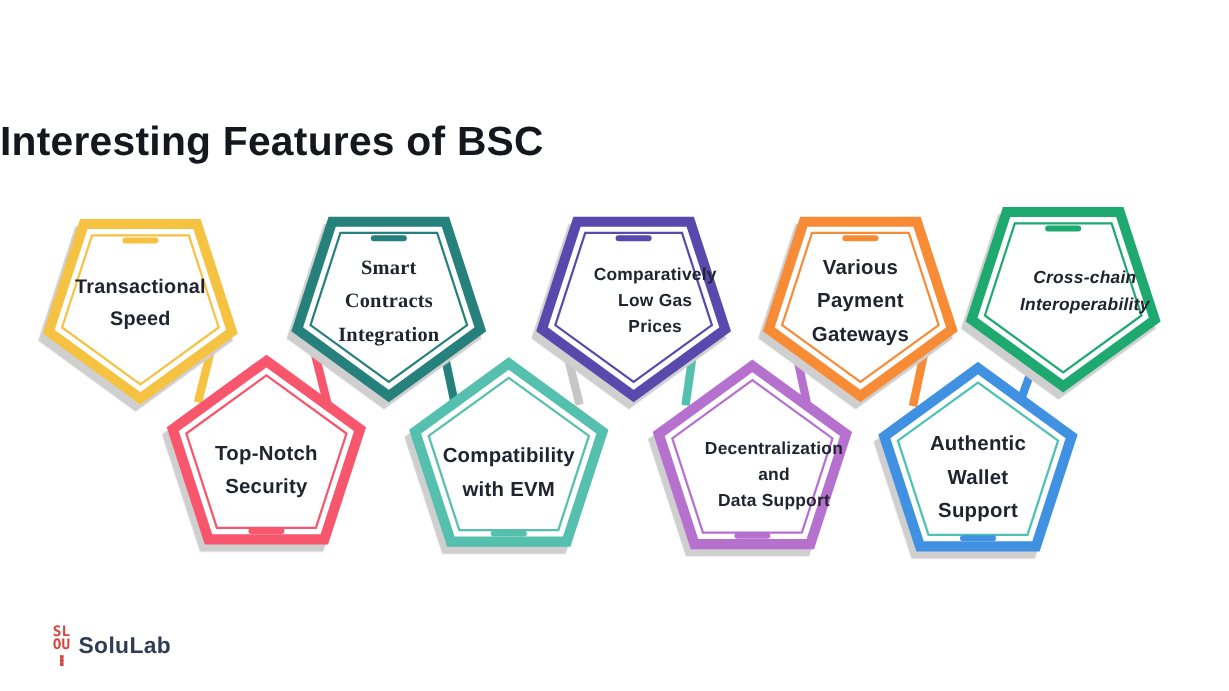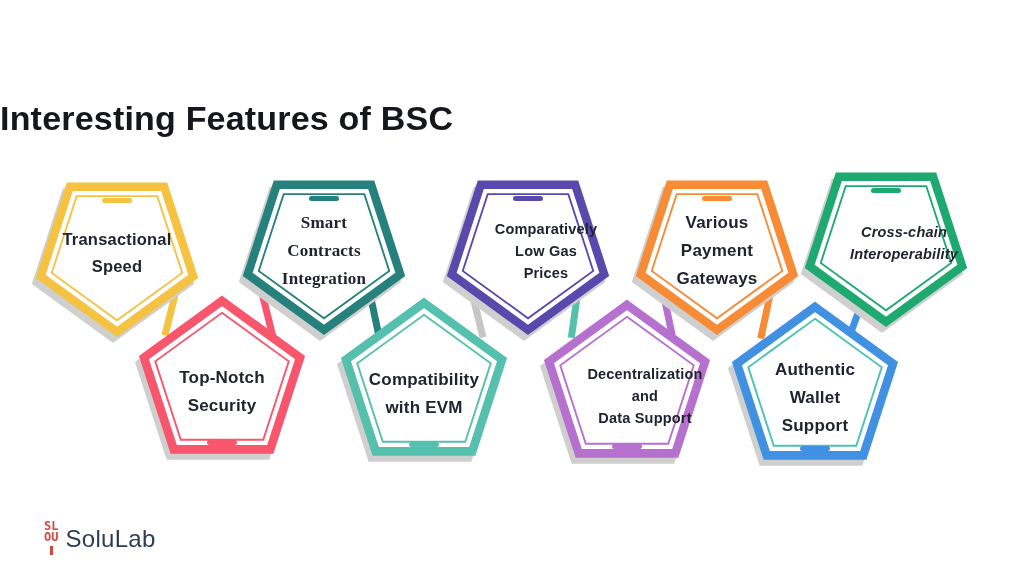--- a/index.html
+++ b/index.html
@@ -44,21 +44,21 @@
   
   .logo{position:absolute;left:44px;top:521px;display:flex;align-items:center;gap:7px;z-index:3;}
   .logo-mark{display:flex;align-items:center;gap:1px;flex-direction:column;}
   .mark-main{display:flex;flex-direction:column;justify-content:center;}
   .mark-main span{
     font-family:"DejaVu Sans Mono","Liberation Mono",monospace;
     font-size:12px;line-height:11px;font-weight:bold;color:#d6453c;letter-spacing:0;
   }
   .mark-side{display:flex;flex-direction:column;justify-content:space-between;padding:2px 0;}
   .mark-side i{display:block;width:3px;height:3px;background:#d6453c;}
-  .logo-text{font-size:24px;color:#2e3c55;font-weight:400;letter-spacing:.3px;}
+  .logo-text{font-size:19px;color:#2e3c55;font-weight:700;letter-spacing:.3px;}
 </style>
 </head>
 <body>
 
 <div class="stage">
 
   <h1 class="page-title">Interesting Features of BSC</h1>
 
   <div class="connector" style="left: 167px; top: 290px; transform: rotate(14deg); --c: #F5C242; --c2: #F5C242;"></div>
   <div class="connector" style="left: 264px; top: 292px; transform: rotate(-14deg); --c: #F8566C; --c2: #F8566C;"></div>

